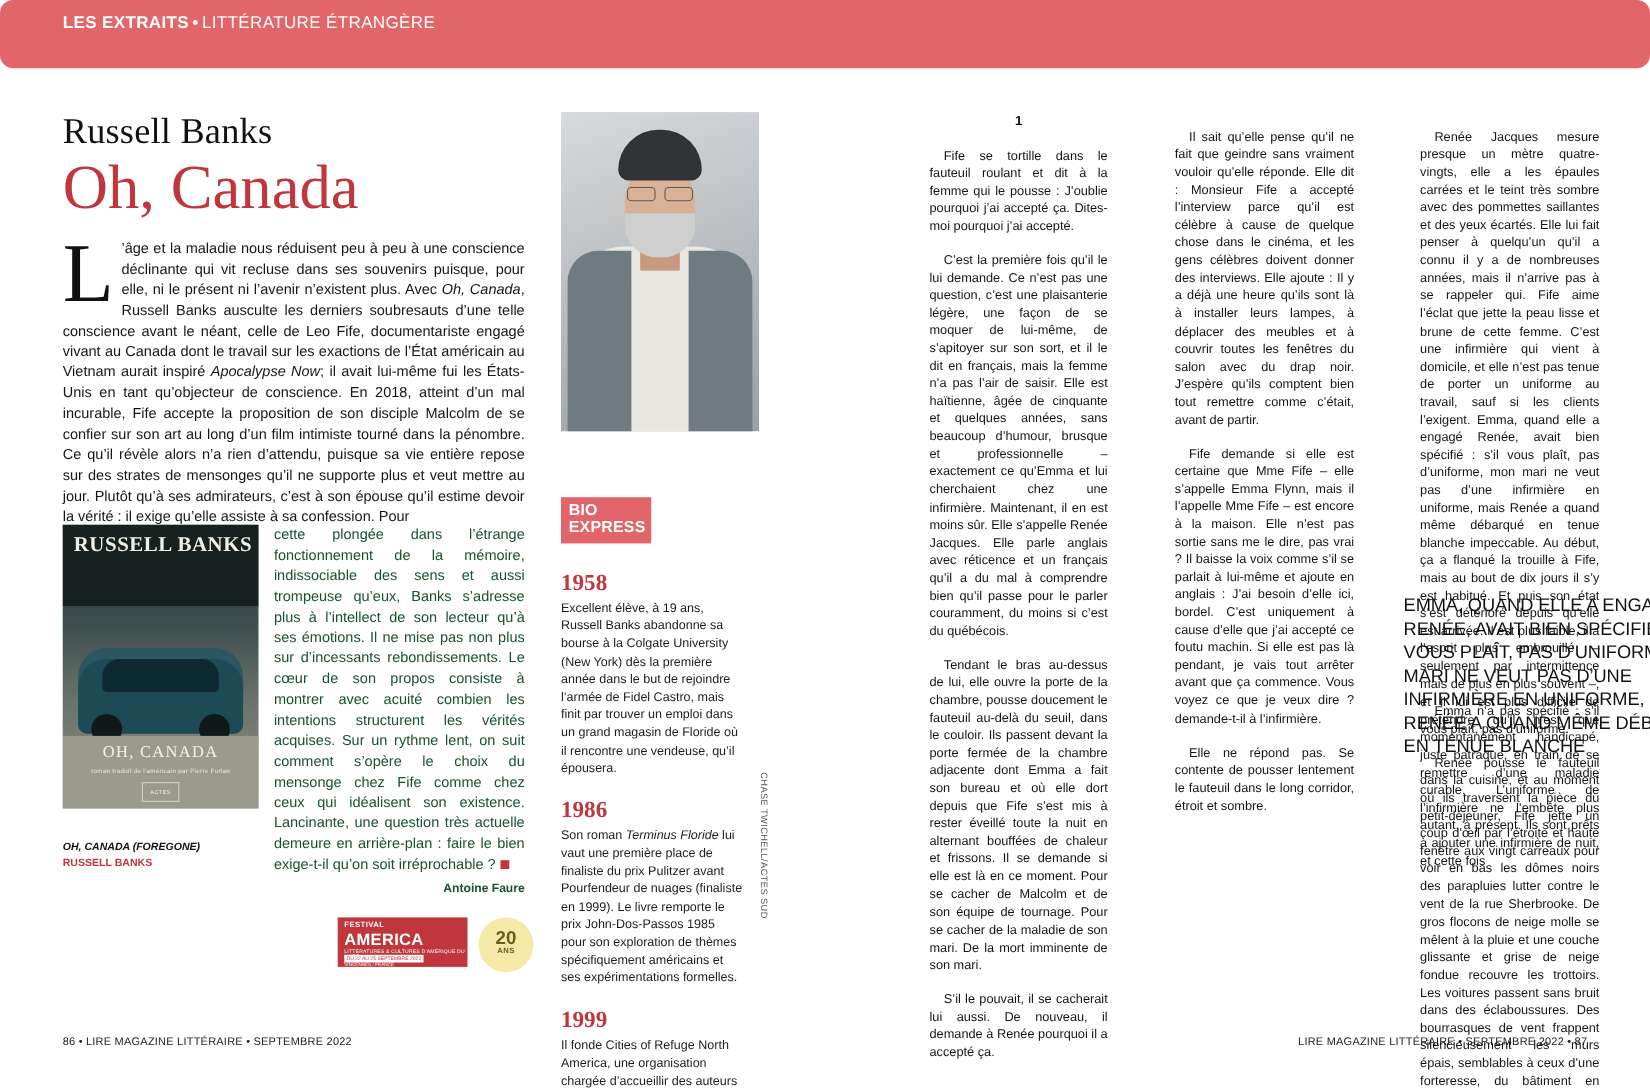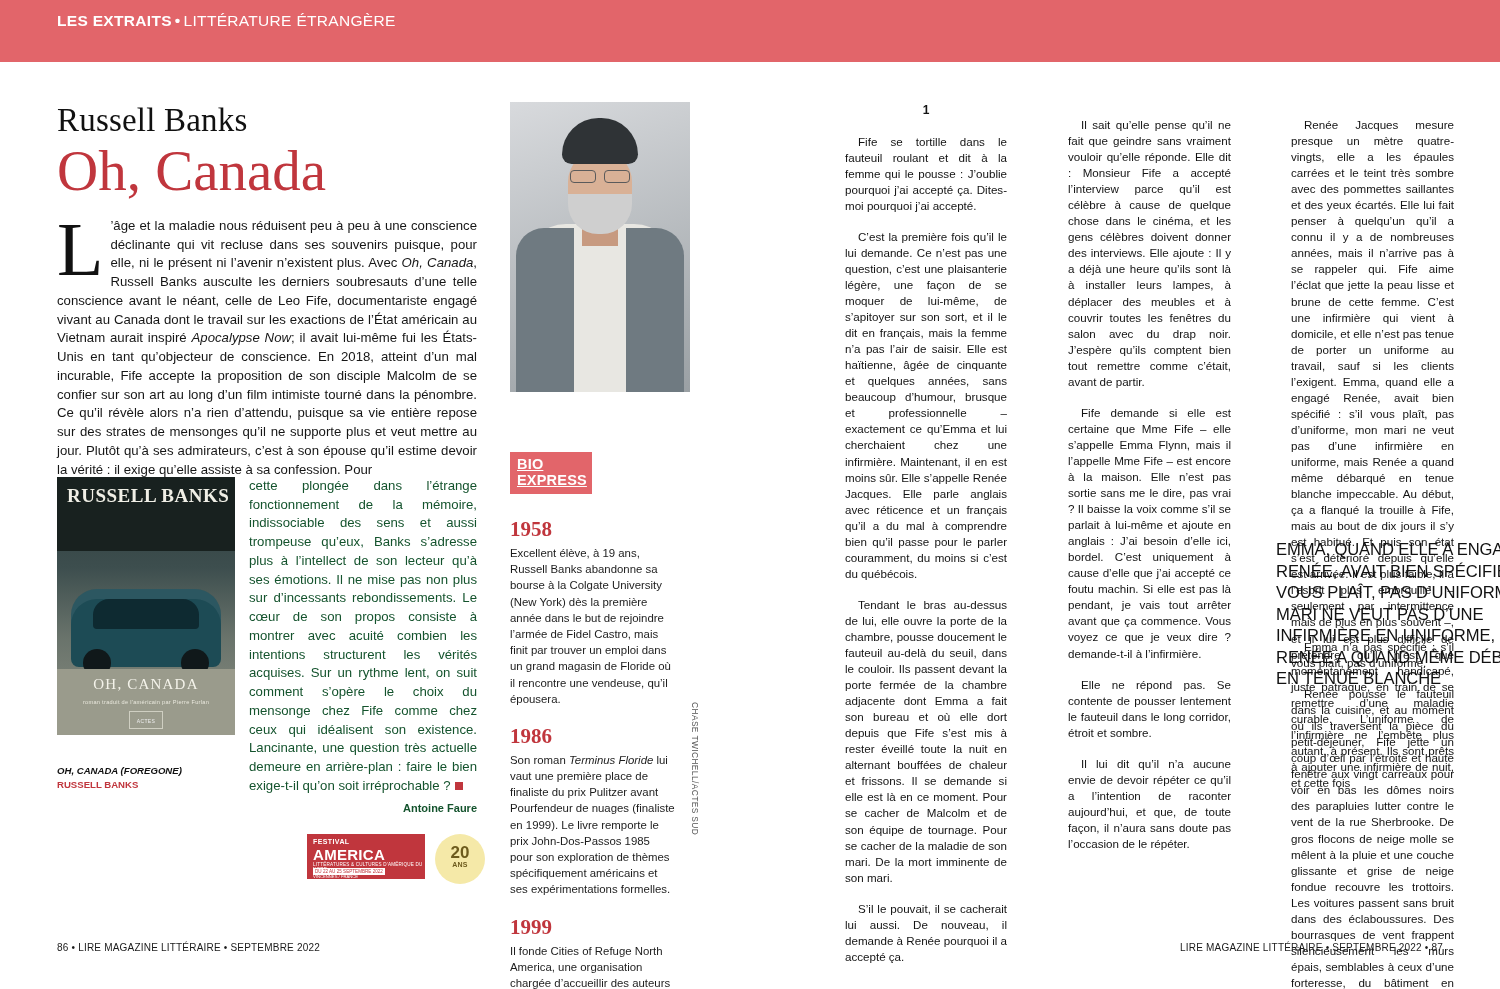--- a/index.html
+++ b/index.html
@@ -10,20 +10,21 @@
     font-family: "Liberation Sans", sans-serif;
     color: #1a1a1a;
     position: relative;
     overflow: hidden;
   }
 
   
   .top-band {
     position: absolute; left: 0; top: 0; width: 1500px; height: 62px;
     background: #e2656a;
+    border-radius: 12px;
   }
   .top-band .kicker {
     position: absolute; left: 57px; top: 12px;
     font-size: 15.5px; letter-spacing: .02em; color: #ffffff;
   }
   .top-band .kicker b { font-weight: bold; }
   .top-band .kicker .sep { font-weight: bold; padding: 0 3px; }
   .top-band .kicker .sect { font-weight: normal; }
 
   
@@ -168,21 +169,21 @@
   .photo-credit {
     position: absolute; left: 690px; top: 640px;
     font-size: 8.4px; color: #555; letter-spacing: .4px;
     writing-mode: vertical-rl;
   }
 
   
   .bio-tag {
     position: absolute; left: 510px; top: 390px; width: 82px; padding: 5px 7px 6px 7px;
     background: #e2656a; color: #fff; font-weight: bold; font-size: 14.5px;
-    line-height: 1.08; letter-spacing: .2px; text-decoration: underline;
+    line-height: 1.08; letter-spacing: .2px;
   }
   .bio-list { position: absolute; left: 510px; top: 455px; width: 165px; }
   .bio-year {
     color: #c0363d; font-family: "Liberation Serif", serif; font-weight: bold;
     font-size: 21px; margin-bottom: 3px;
   }
   .bio-text { font-size: 11.4px; line-height: 1.42; color: #1c1c1c; margin-bottom: 17px; }
   .bio-text em { font-style: italic; }
 
   
@@ -337,21 +338,20 @@
       <p class="first">Fife se tortille dans le fauteuil roulant et dit à la femme qui le pousse : J’oublie pourquoi j’ai accepté ça. Dites-moi pourquoi j’ai accepté.</p>
       <p>C’est la première fois qu’il le lui demande. Ce n’est pas une question, c’est une plaisanterie légère, une façon de se moquer de lui-même, de s’apitoyer sur son sort, et il le dit en français, mais la femme n’a pas l’air de saisir. Elle est haïtienne, âgée de cinquante et quelques années, sans beaucoup d’humour, brusque et professionnelle – exactement ce qu’Emma et lui cherchaient chez une infirmière. Maintenant, il en est moins sûr. Elle s’appelle Renée Jacques. Elle parle anglais avec réticence et un français qu’il a du mal à comprendre bien qu’il passe pour le parler couramment, du moins si c’est du québécois.</p>
       <p>Tendant le bras au-dessus de lui, elle ouvre la porte de la chambre, pousse doucement le fauteuil au-delà du seuil, dans le couloir. Ils passent devant la porte fermée de la chambre adjacente dont Emma a fait son bureau et où elle dort depuis que Fife s’est mis à rester éveillé toute la nuit en alternant bouffées de chaleur et frissons. Il se demande si elle est là en ce moment. Pour se cacher de Malcolm et de son équipe de tournage. Pour se cacher de la maladie de son mari. De la mort imminente de son mari.</p>
       <p>S’il le pouvait, il se cacherait lui aussi. De nouveau, il demande à Renée pourquoi il a accepté ça.</p>
     </div>
 
     <div class="col" id="col-b">
       <p class="first">Il sait qu’elle pense qu’il ne fait que geindre sans vraiment vouloir qu’elle réponde. Elle dit : Monsieur Fife a accepté l’interview parce qu’il est célèbre à cause de quelque chose dans le cinéma, et les gens célèbres doivent donner des interviews. Elle ajoute : Il y a déjà une heure qu’ils sont là à installer leurs lampes, à déplacer des meubles et à couvrir toutes les fenêtres du salon avec du drap noir. J’espère qu’ils comptent bien tout remettre comme c’était, avant de partir.</p>
       <p>Fife demande si elle est certaine que Mme Fife – elle s’appelle Emma Flynn, mais il l’appelle Mme Fife – est encore à la maison. Elle n’est pas sortie sans me le dire, pas vrai ? Il baisse la voix comme s’il se parlait à lui-même et ajoute en anglais : J’ai besoin d’elle ici, bordel. C’est uniquement à cause d’elle que j’ai accepté ce foutu machin. Si elle est pas là pendant, je vais tout arrêter avant que ça commence. Vous voyez ce que je veux dire ? demande-t-il à l’infirmière.</p>
       <p>Elle ne répond pas. Se contente de pousser lentement le fauteuil dans le long corridor, étroit et sombre.</p>
-      <p>Il lui dit qu’il n’a aucune envie de devoir répéter ce qu’il a l’intention de raconter aujourd’hui, et que, de toute façon, il n’aura sans doute pas l’occasion de le répéter.</p>
     </div>
 
     <div class="col" id="col-c">
       <p class="first">Renée Jacques mesure presque un mètre quatre-vingts, elle a les épaules carrées et le teint très sombre avec des pommettes saillantes et des yeux écartés. Elle lui fait penser à quelqu’un qu’il a connu il y a de nombreuses années, mais il n’arrive pas à se rappeler qui. Fife aime l’éclat que jette la peau lisse et brune de cette femme. C’est une infirmière qui vient à domicile, et elle n’est pas tenue de porter un uniforme au travail, sauf si les clients l’exigent. Emma, quand elle a engagé Renée, avait bien spécifié : s’il vous plaît, pas d’uniforme, mon mari ne veut pas d’une infirmière en uniforme, mais Renée a quand même débarqué en tenue blanche impeccable. Au début, ça a flanqué la trouille à Fife, mais au bout de dix jours il s’y est habitué. Et puis son état s’est détérioré depuis qu’elle est arrivée. Il est plus faible, il a l’esprit plus embrouillé – seulement par intermittence mais de plus en plus souvent –, et il lui est plus difficile de prétendre qu’il n’est que momentanément handicapé, juste patraque, en train de se remettre d’une maladie curable. L’uniforme de l’infirmière ne l’embête plus autant, à présent. Ils sont prêts à ajouter une infirmière de nuit, et cette fois</p>
     </div>
 
     <div class="pullquote">EMMA, QUAND ELLE A ENGAGÉ RENÉE, AVAIT BIEN SPÉCIFIÉ : S’IL VOUS PLAÎT, PAS D’UNIFORME, MON MARI NE VEUT PAS D’UNE INFIRMIÈRE EN UNIFORME, MAIS RENÉE A QUAND MÊME DÉBARQUÉ EN TENUE BLANCHE</div>
 
     <div class="col" id="col-c2">
       <p class="first">Emma n’a pas spécifié : s’il vous plaît, pas d’uniforme.</p>

